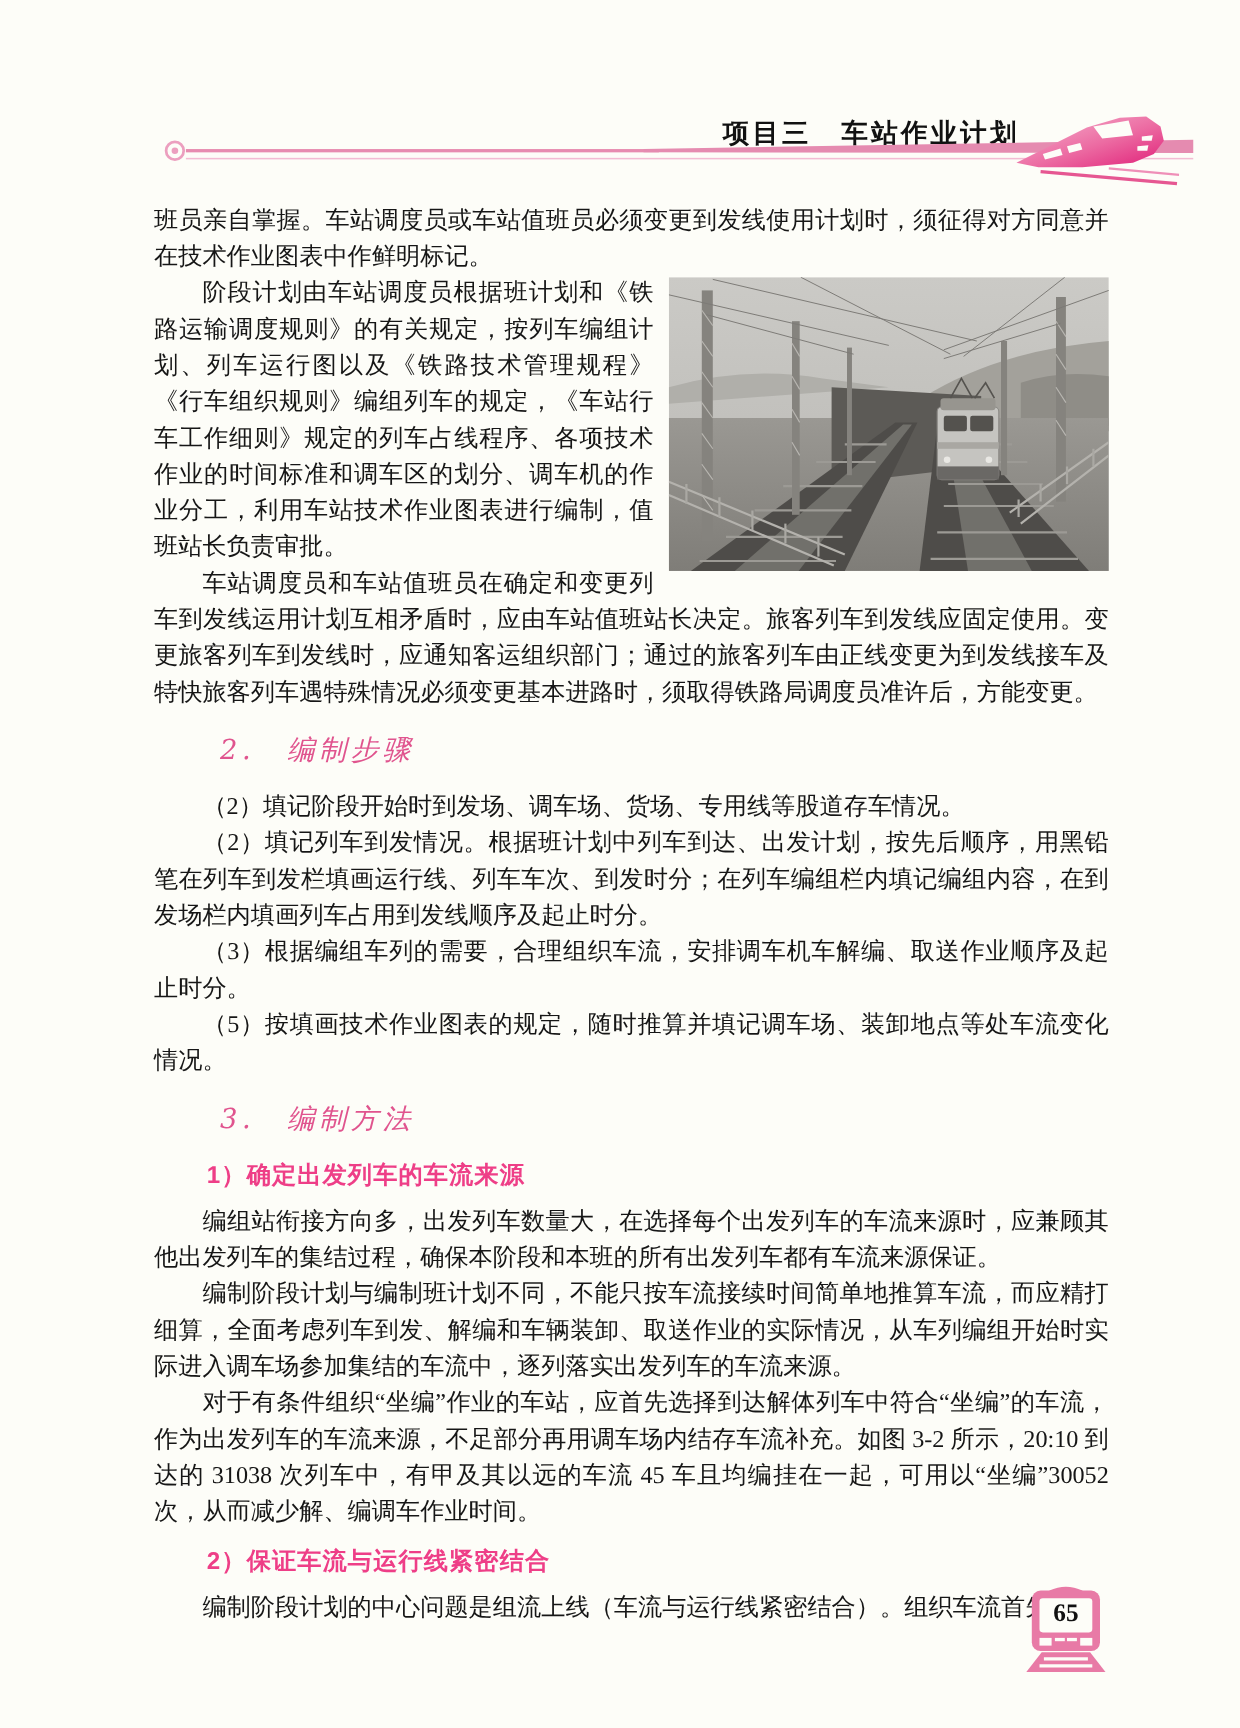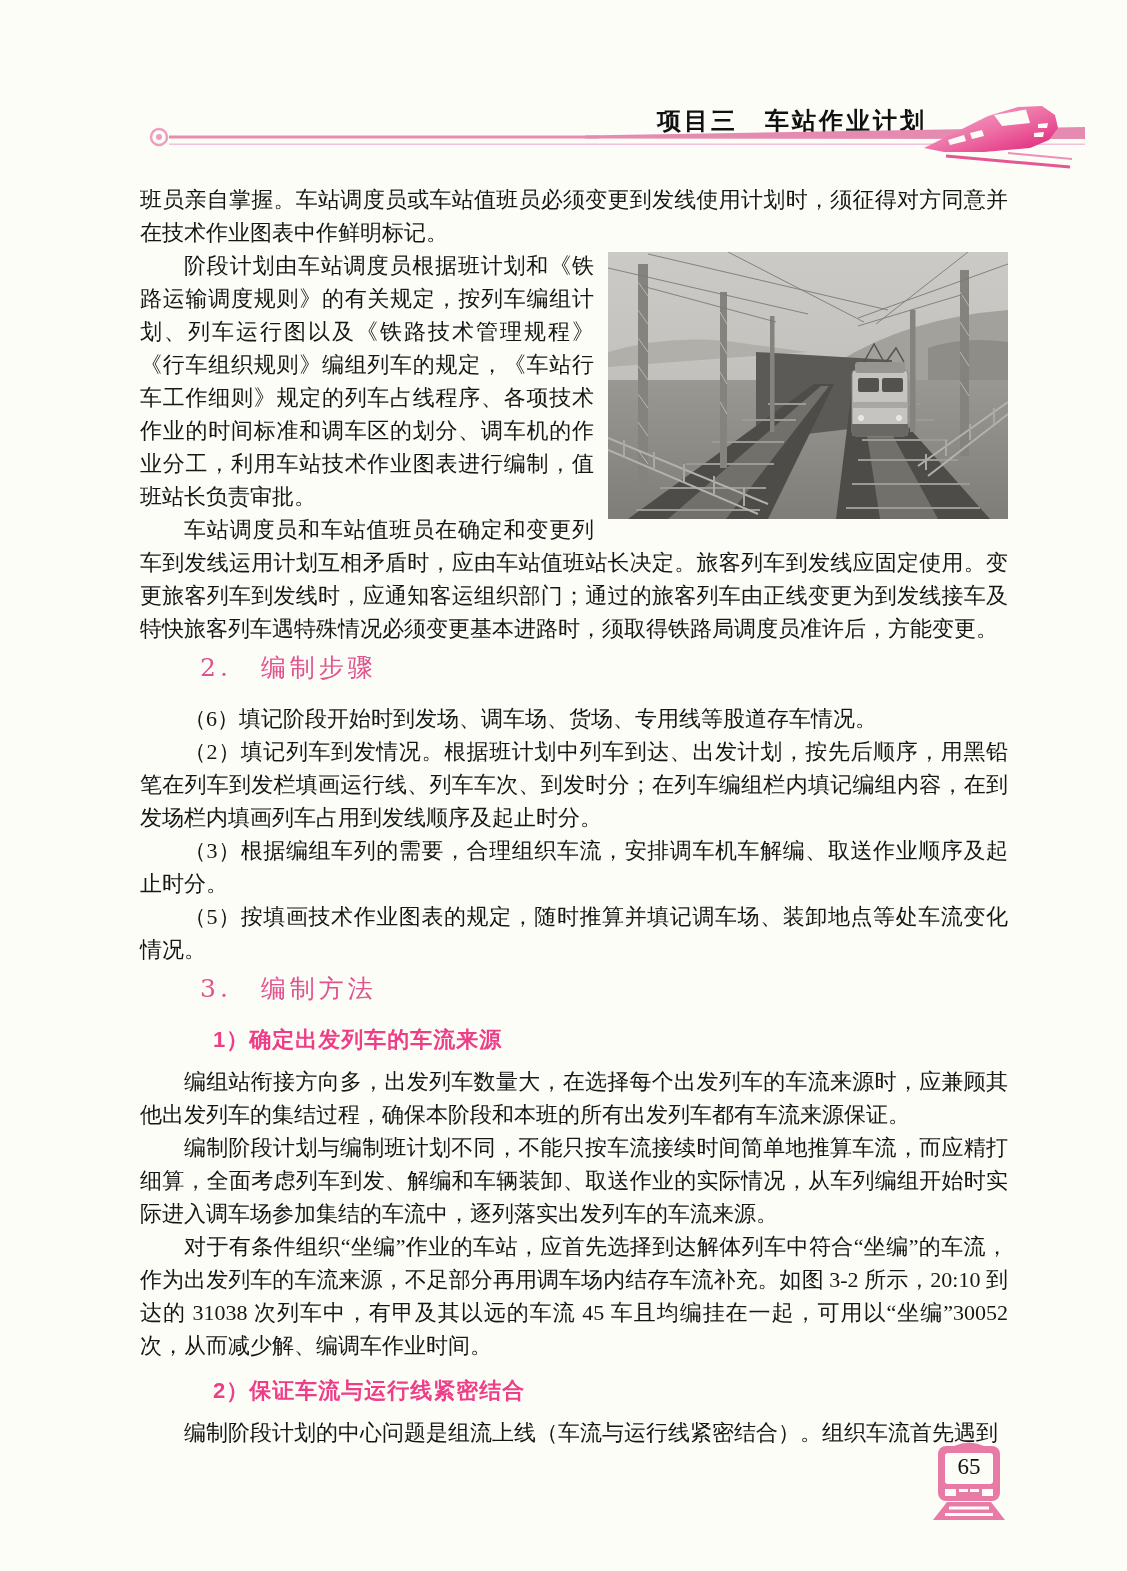--- a/index.html
+++ b/index.html
@@ -32,32 +32,32 @@
   p.indent{text-indent:2em;}
   .wrapsec::after{content:"";display:block;clear:both;}
   .photo{
     float:right;width:400px;height:267px;
     margin:3px 0 10px 14px;
   }
   .photo svg{display:block;width:100%;height:100%;}
 
   h3.kai{
     font-family:"DejaVu Serif","Liberation Serif",serif;
-    font-weight:400;
+    font-weight:400;font-style:italic;
     color:#e0548e;font-size:25px;letter-spacing:4px;
-    margin:6px 0 18px 60px;
+    margin:20px 0 18px 60px;
   }
   h4.sub{
     font-family:"Liberation Sans","DejaVu Sans",sans-serif;
     font-weight:700;color:#ee3e87;font-size:22px;letter-spacing:1px;
-    margin:12px 0 9px 73px;
+    margin:12px 0 9px 48px;
   }
 
   
-  .pageicon{position:absolute;left:924px;top:1438px;width:90px;height:86px;}
+  .pageicon{position:absolute;left:924px;top:1438px;width:90px;height:86px;font-weight:bold;}
   .pageicon svg{position:absolute;inset:0;width:100%;height:100%;}
   .pagenum{
     position:absolute;left:0;top:16px;width:90px;text-align:center;
     font-family:"Liberation Serif",serif;font-size:23px;color:#111;
   }
 </style>
 </head>
 <body>
 
 <div class="page">
@@ -211,21 +211,21 @@
               <line x1="318" y1="202" x2="318" y2="218"></line>
           </g>
         </svg>
       </div>
       <p class="indent">阶段计划由车站调度员根据班计划和《铁路运输调度规则》的有关规定，按列车编组计划、列车运行图以及《铁路技术管理规程》《行车组织规则》编组列车的规定，《车站行车工作细则》规定的列车占线程序、各项技术作业的时间标准和调车区的划分、调车机的作业分工，利用车站技术作业图表进行编制，值班站长负责审批。</p>
       <p class="indent">车站调度员和车站值班员在确定和变更列车到发线运用计划互相矛盾时，应由车站值班站长决定。旅客列车到发线应固定使用。变更旅客列车到发线时，应通知客运组织部门；通过的旅客列车由正线变更为到发线接车及特快旅客列车遇特殊情况必须变更基本进路时，须取得铁路局调度员准许后，方能变更。</p>
     </div>
 
     <h3 class="kai">2.　编制步骤</h3>
 
-    <p class="indent">（6）填记阶段开始时到发场、调车场、货场、专用线等股道存车情况。</p>
+    <p class="indent">（2）填记阶段开始时到发场、调车场、货场、专用线等股道存车情况。</p>
     <p class="indent">（2）填记列车到发情况。根据班计划中列车到达、出发计划，按先后顺序，用黑铅笔在列车到发栏填画运行线、列车车次、到发时分；在列车编组栏内填记编组内容，在到发场栏内填画列车占用到发线顺序及起止时分。</p>
     <p class="indent">（3）根据编组车列的需要，合理组织车流，安排调车机车解编、取送作业顺序及起止时分。</p>
     <p class="indent">（5）按填画技术作业图表的规定，随时推算并填记调车场、装卸地点等处车流变化情况。</p>
 
     <h3 class="kai">3.　编制方法</h3>
 
     <h4 class="sub">1）确定出发列车的车流来源</h4>
     <p class="indent">编组站衔接方向多，出发列车数量大，在选择每个出发列车的车流来源时，应兼顾其他出发列车的集结过程，确保本阶段和本班的所有出发列车都有车流来源保证。</p>
     <p class="indent">编制阶段计划与编制班计划不同，不能只按车流接续时间简单地推算车流，而应精打细算，全面考虑列车到发、解编和车辆装卸、取送作业的实际情况，从车列编组开始时实际进入调车场参加集结的车流中，逐列落实出发列车的车流来源。</p>
     <p class="indent">对于有条件组织“坐编”作业的车站，应首先选择到达解体列车中符合“坐编”的车流，作为出发列车的车流来源，不足部分再用调车场内结存车流补充。如图 3-2 所示，20:10 到达的 31038 次列车中，有甲及其以远的车流 45 车且均编挂在一起，可用以“坐编”30052 次，从而减少解、编调车作业时间。</p>

